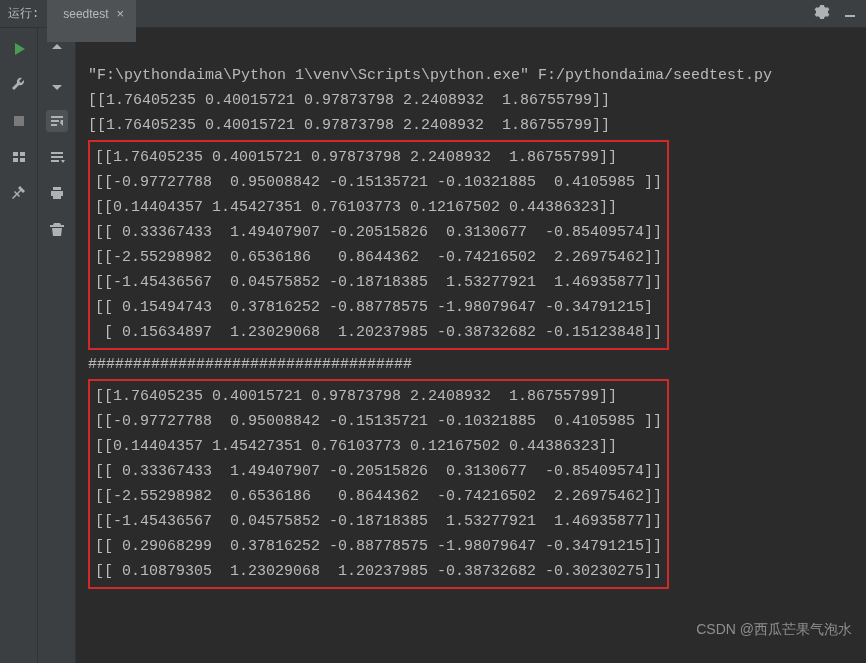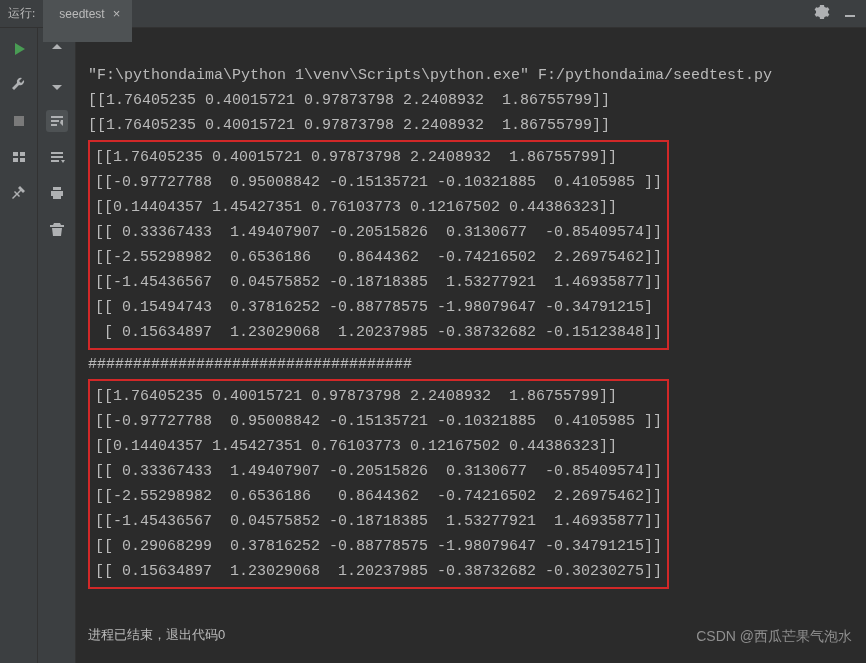--- a/index.html
+++ b/index.html
@@ -19,21 +19,21 @@
     }
     .top-tab-bar {
       height: 28px;
       background: #3c3f41;
       display: flex;
       align-items: center;
       border-bottom: 1px solid #323232;
       position: relative;
     }
     .run-label {
-      font-family: Liberation Serif, serif;
+      font-family: Liberation Mono, monospace;
       font-size: 12px;
       color: #bbbbbb;
       padding: 0 8px;
     }
     .tab {
       display: flex;
       align-items: center;
       gap: 6px;
       padding: 21px 10px;
       background: #4e5254;
@@ -107,21 +107,21 @@
     }
     .exit-line {
       font-family: "Microsoft YaHei", sans-serif;
       font-size: 13px;
       color: #bababa;
       margin-top: 6px;
     }
     .watermark {
       position: absolute;
       right: 14px;
-      bottom: 17px;
+      bottom: 24px;
       color: #8f8f8f;
       font-family: "Microsoft YaHei", sans-serif;
       font-size: 14px;
     }
     .top-right-icons {
       position: absolute;
       right: 8px;
       top: 4px;
       display: flex;
       gap: 12px;
@@ -238,19 +238,18 @@
 <span>[[ 0.15494743  0.37816252 -0.88778575 -1.98079647 -0.34791215]</span>
 <span> [ 0.15634897  1.23029068  1.20237985 -0.38732682 -0.15123848]]</span></div>
 <span>####################################</span>
 <div class="highlight-box"><span>[[1.76405235 0.40015721 0.97873798 2.2408932  1.86755799]]</span>
 <span>[[-0.97727788  0.95008842 -0.15135721 -0.10321885  0.4105985 ]]</span>
 <span>[[0.14404357 1.45427351 0.76103773 0.12167502 0.44386323]]</span>
 <span>[[ 0.33367433  1.49407907 -0.20515826  0.3130677  -0.85409574]]</span>
 <span>[[-2.55298982  0.6536186   0.8644362  -0.74216502  2.26975462]]</span>
 <span>[[-1.45436567  0.04575852 -0.18718385  1.53277921  1.46935877]]</span>
 <span>[[ 0.29068299  0.37816252 -0.88778575 -1.98079647 -0.34791215]]</span>
-<span>[[ 0.15634897  1.23029068  1.20237985 -0.38732682 -0.30230275]]</span></div>
-
-<div class="exit-line">进程已结束，退出代码0</div>
+<span>[[ 0.10879305  1.23029068  1.20237985 -0.38732682 -0.30230275]]</span></div>
+
   </div>
 </div>
 
 <div class="watermark">CSDN @西瓜芒果气泡水</div>
 
 </body></html>

